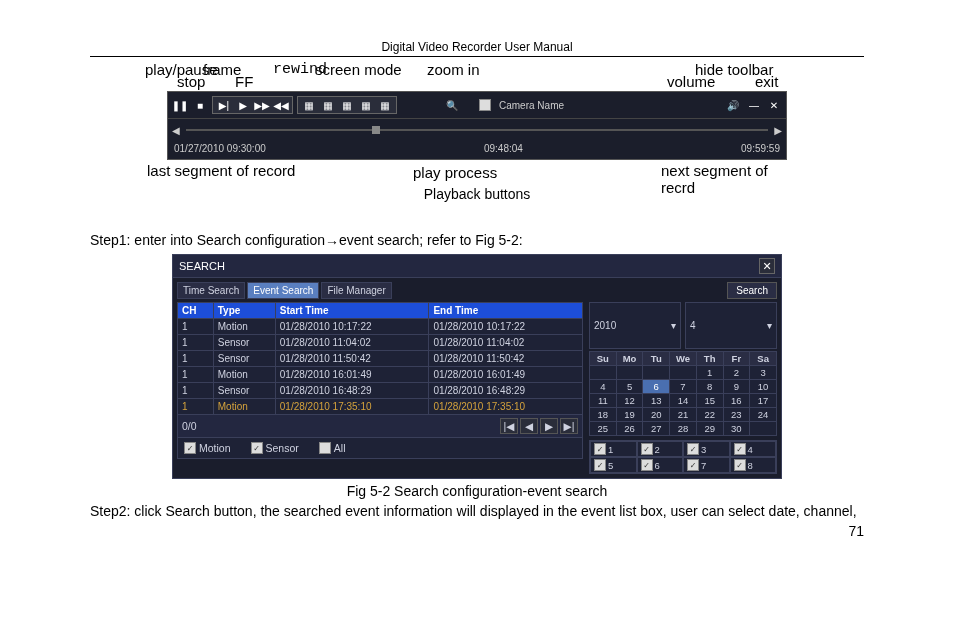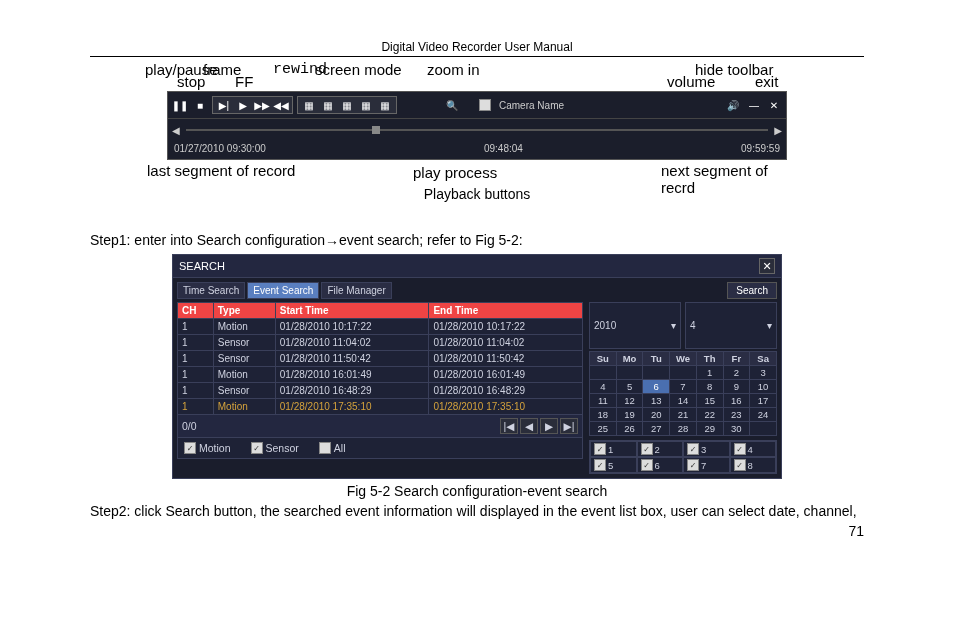--- a/index.html
+++ b/index.html
@@ -167,21 +167,21 @@
   border-collapse: collapse;
 }
 .sw-table th, .sw-table td {
   border: 1px solid #3a3f5a;
   padding: 2px 4px;
   text-align: left;
   background: #1e2236;
   font-size: 10px;
 }
 .sw-table th {
-  background: #ef4444;
+  background: #1d4ed8;
   color: #fff;
 }
 .sw-table tr.highlight td {
   color: #d4a23c;
 }
 .sw-pager {
   display: flex;
   justify-content: space-between;
   align-items: center;
   padding: 3px 4px;

